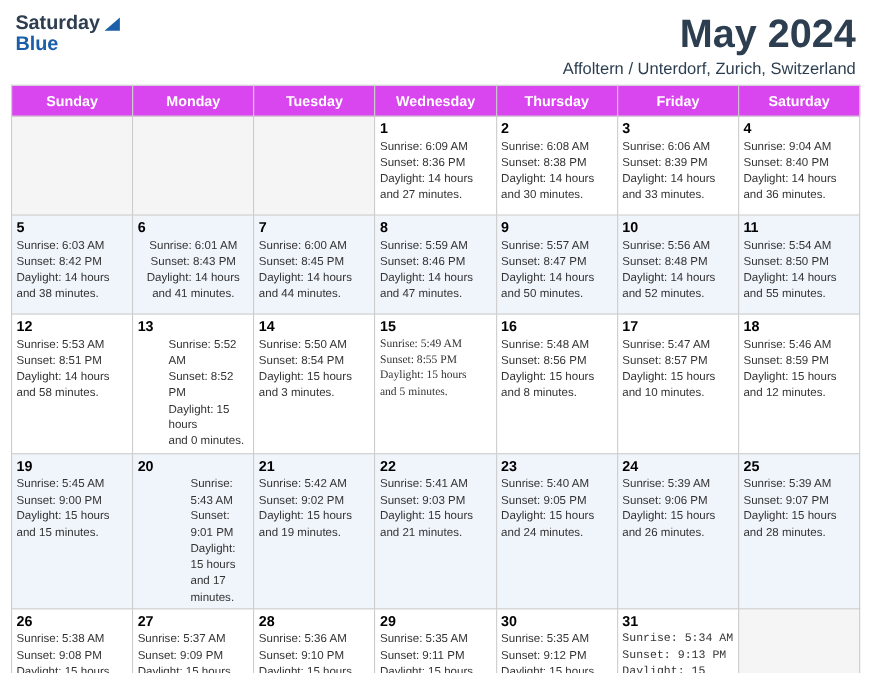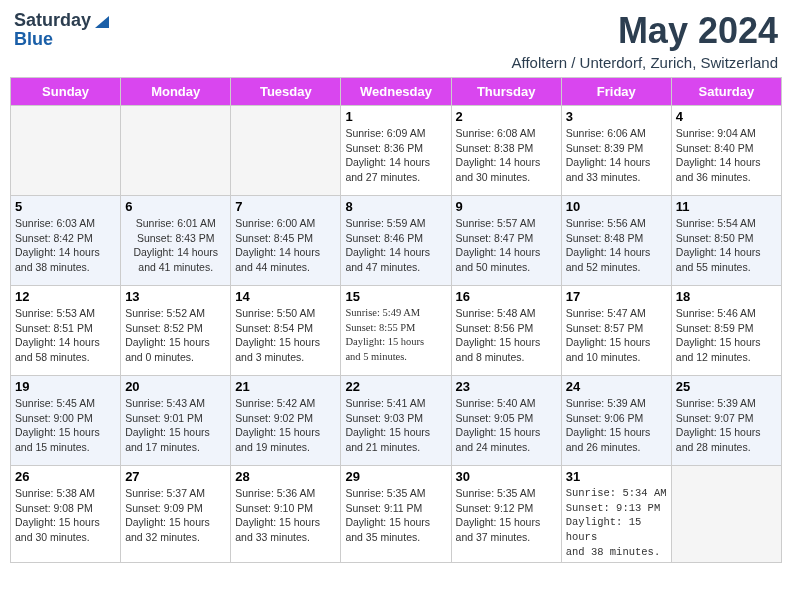--- a/index.html
+++ b/index.html
@@ -204,21 +204,21 @@
       <tr class="week-row">
         <td>
           <div class="day-num">12</div>
           <div class="day-info" style="white-space: pre-line;">Sunrise: 5:53 AM
 Sunset: 8:51 PM
 Daylight: 14 hours
 and 58 minutes.</div>
         </td>
         <td>
           <div class="day-num">13</div>
-          <div class="day-info" style="white-space: pre-line;">Sunrise: 5:52 AM
+          <div class="day-info" style="white-space: pre-line; margin-left: 28px;">Sunrise: 5:52 AM
 Sunset: 8:52 PM
 Daylight: 15 hours
 and 0 minutes.</div>
         </td>
         <td>
           <div class="day-num">14</div>
           <div class="day-info" style="white-space: pre-line;">Sunrise: 5:50 AM
 Sunset: 8:54 PM
 Daylight: 15 hours
 and 3 minutes.</div>
@@ -255,21 +255,21 @@
       <tr class="week-row">
         <td>
           <div class="day-num">19</div>
           <div class="day-info" style="white-space: pre-line;">Sunrise: 5:45 AM
 Sunset: 9:00 PM
 Daylight: 15 hours
 and 15 minutes.</div>
         </td>
         <td>
           <div class="day-num">20</div>
-          <div class="day-info" style="white-space: pre-line;">Sunrise: 5:43 AM
+          <div class="day-info" style="white-space: pre-line; margin-left: 48px;">Sunrise: 5:43 AM
 Sunset: 9:01 PM
 Daylight: 15 hours
 and 17 minutes.</div>
         </td>
         <td>
           <div class="day-num">21</div>
           <div class="day-info" style="white-space: pre-line;">Sunrise: 5:42 AM
 Sunset: 9:02 PM
 Daylight: 15 hours
 and 19 minutes.</div>

